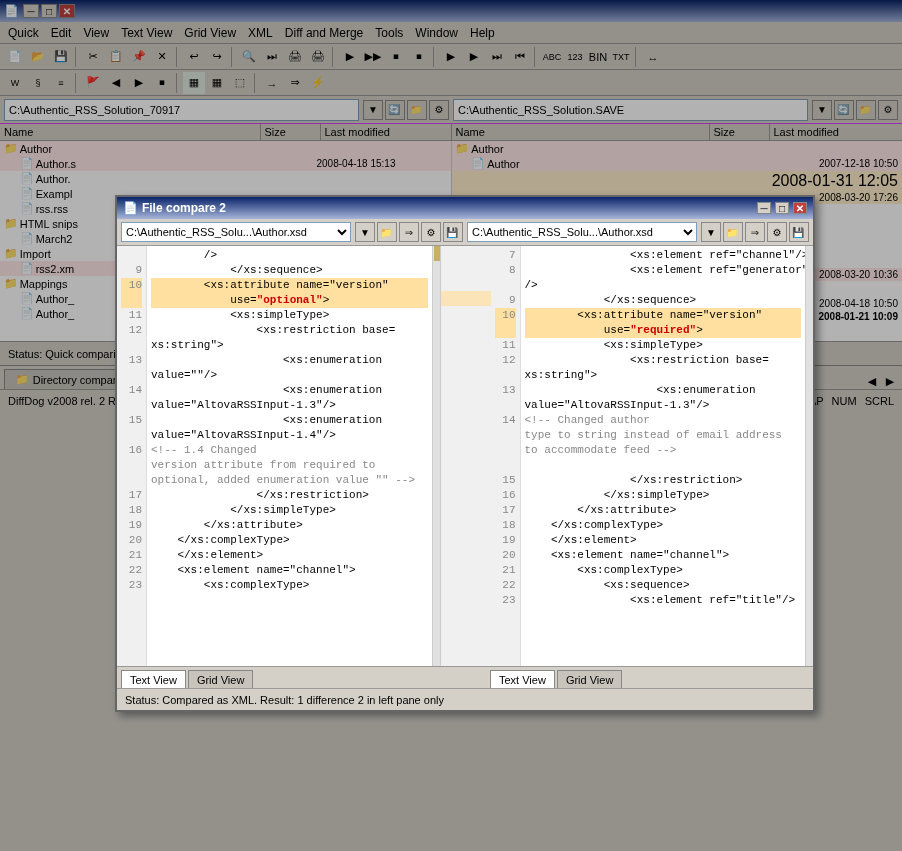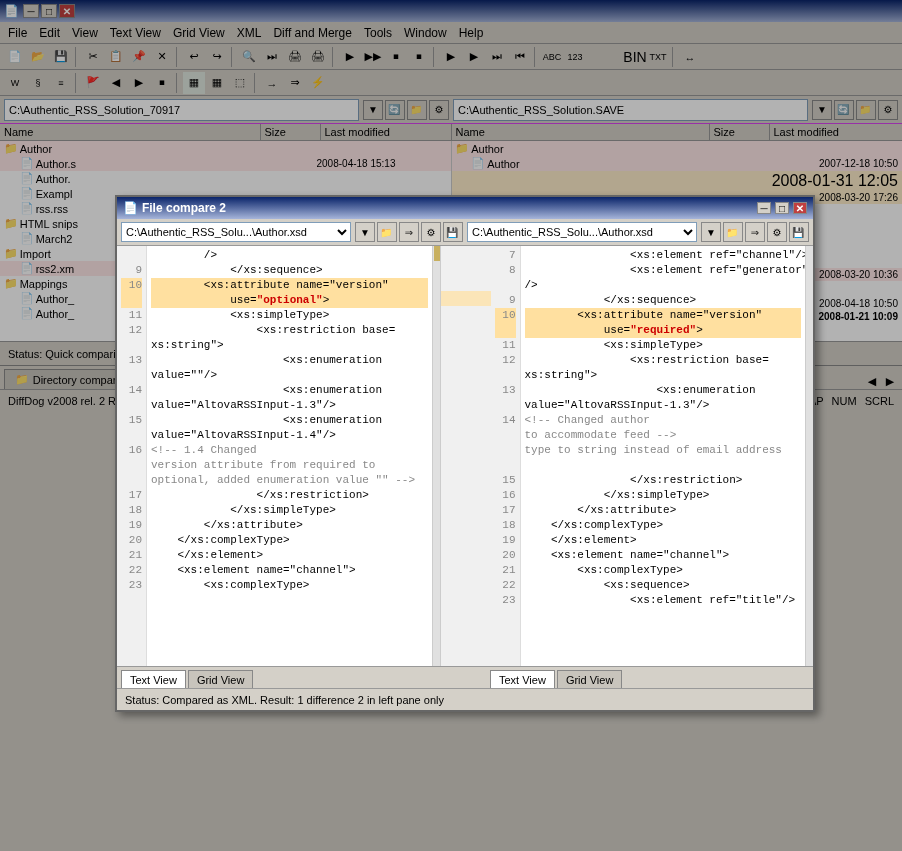--- a/index.html
+++ b/index.html
@@ -50,21 +50,21 @@
 <div class="title-bar">
   <span style="margin-right:4px;">📄</span>
   <div class="title-bar-buttons">
     <div class="title-btn">─</div>
     <div class="title-btn">□</div>
     <div class="title-btn" style="background:#c04040;color:white;">✕</div>
   </div>
 </div>
 
 <div class="menu-bar">
-  <span class="menu-item">File</span>
+  <span class="menu-item">Quick</span>
   <span class="menu-item">Edit</span>
   <span class="menu-item">View</span>
   <span class="menu-item">Text View</span>
   <span class="menu-item">Grid View</span>
   <span class="menu-item">XML</span>
   <span class="menu-item">Diff and Merge</span>
   <span class="menu-item">Tools</span>
   <span class="menu-item">Window</span>
   <span class="menu-item">Help</span>
 </div>
@@ -92,21 +92,21 @@
   <div class="tb-btn">⏹</div>
   <div class="tb-btn">⏹</div>
   <div class="tb-sep"></div>
   <div class="tb-btn">▶</div>
   <div class="tb-btn">▶</div>
   <div class="tb-btn">⏭</div>
   <div class="tb-btn">⏮</div>
   <div class="tb-sep"></div>
   <div class="tb-btn" style="font-size:9px;">ABC</div>
   <div class="tb-btn" style="font-size:9px;">123</div>
-  <div class="tb-btn" style="font-size:14px;margin-left:37px;">BIN</div>
+  <div class="tb-btn" style="font-size:11px;">BIN</div>
   <div class="tb-btn" style="font-size:9px;">TXT</div>
   <div class="tb-sep"></div>
   <div class="tb-btn">↔</div>
 </div>
 
 <div class="toolbar2">
   <div class="tb-btn" style="font-size:9px;">W</div>
   <div class="tb-btn" style="font-size:9px;">§</div>
   <div class="tb-btn" style="font-size:9px;">≡</div>
   <div class="tb-sep"></div>
@@ -419,22 +419,22 @@
             <div style="line-height:15px; height:15px; white-space:pre;">/&gt;</div>
             <div style="line-height:15px; height:15px; white-space:pre;">            &lt;/xs:sequence&gt;</div>
             <div style="line-height:15px; height:15px; white-space:pre; background:#ffe0a0;">        &lt;xs:attribute name="version"</div>
             <div style="line-height:15px; height:15px; white-space:pre; background:#ffe0a0;">            use=<span style="color:#cc0000;font-weight:bold;">"required"</span>&gt;</div>
             <div style="line-height:15px; height:15px; white-space:pre;">            &lt;xs:simpleType&gt;</div>
             <div style="line-height:15px; height:15px; white-space:pre;">                &lt;xs:restriction base=</div>
             <div style="line-height:15px; height:15px; white-space:pre;">xs:string"&gt;</div>
             <div style="line-height:15px; height:15px; white-space:pre;">                    &lt;xs:enumeration</div>
             <div style="line-height:15px; height:15px; white-space:pre;">value="AltovaRSSInput-1.3"/&gt;</div>
             <div style="line-height:15px; height:15px; white-space:pre; color:#888888;">&lt;!-- Changed author</div>
+            <div style="line-height:15px; height:15px; white-space:pre; color:#888888;">type to string instead of email address</div>
             <div style="line-height:15px; height:15px; white-space:pre; color:#888888;">to accommodate feed --&gt;</div>
-            <div style="line-height:15px; height:15px; white-space:pre; color:#888888;">type to string instead of email address</div>
             <div style="line-height:15px; height:15px;"></div>
             <div style="line-height:15px; height:15px; white-space:pre;">                &lt;/xs:restriction&gt;</div>
             <div style="line-height:15px; height:15px; white-space:pre;">            &lt;/xs:simpleType&gt;</div>
             <div style="line-height:15px; height:15px; white-space:pre;">        &lt;/xs:attribute&gt;</div>
             <div style="line-height:15px; height:15px; white-space:pre;">    &lt;/xs:complexType&gt;</div>
             <div style="line-height:15px; height:15px; white-space:pre;">    &lt;/xs:element&gt;</div>
             <div style="line-height:15px; height:15px; white-space:pre;">    &lt;xs:element name="channel"&gt;</div>
             <div style="line-height:15px; height:15px; white-space:pre;">        &lt;xs:complexType&gt;</div>
             <div style="line-height:15px; height:15px; white-space:pre;">            &lt;xs:sequence&gt;</div>
             <div style="line-height:15px; height:15px; white-space:pre;">                &lt;xs:element ref="title"/&gt;</div>

